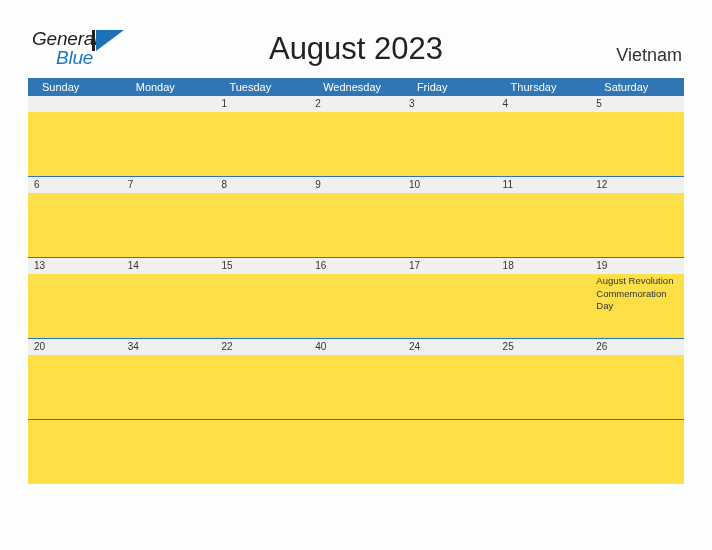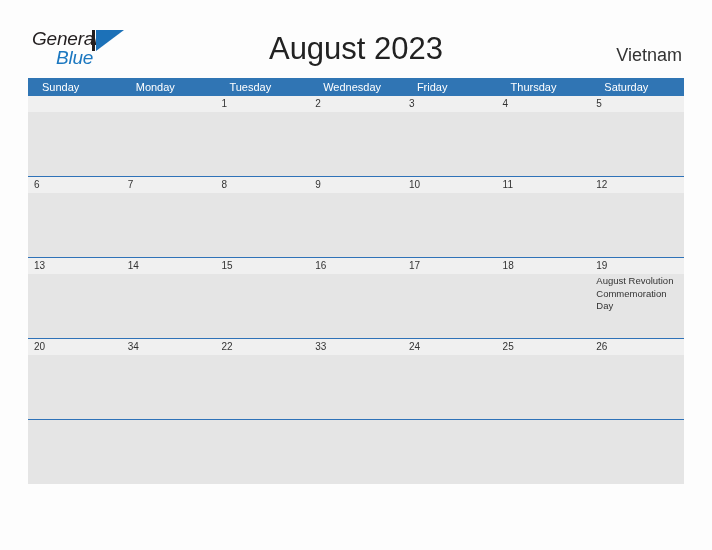--- a/index.html
+++ b/index.html
@@ -136,21 +136,21 @@
   .week-row .daynum-band {
     display: flex;
     width: 100%;
     height: 16px;
     background: #f0f0f0;
   }
   .week-row .content-band {
     display: flex;
     width: 100%;
     height: 64px;
-    background: #e5e5e5;
+    background: #fde047;
   }
   .daycell-num {
     flex: 1 1 0;
     font-size: 10px;
     line-height: 16px;
     color: #333333;
     padding-left: 6px;
     box-sizing: border-box;
     font-family: "Liberation Sans", sans-serif;
   }
@@ -260,21 +260,21 @@
       <div class="daycell-event"></div>
       <div class="daycell-event">August Revolution Commemoration Day</div>
     </div>
   </div>
 
   <div class="week-row">
     <div class="daynum-band">
       <div class="daycell-num">20</div>
       <div class="daycell-num">34</div>
       <div class="daycell-num">22</div>
-      <div class="daycell-num">33</div>
+      <div class="daycell-num">40</div>
       <div class="daycell-num">24</div>
       <div class="daycell-num">25</div>
       <div class="daycell-num">26</div>
     </div>
     <div class="content-band">
       <div class="daycell-event"></div>
       <div class="daycell-event"></div>
       <div class="daycell-event"></div>
       <div class="daycell-event"></div>
       <div class="daycell-event"></div>

